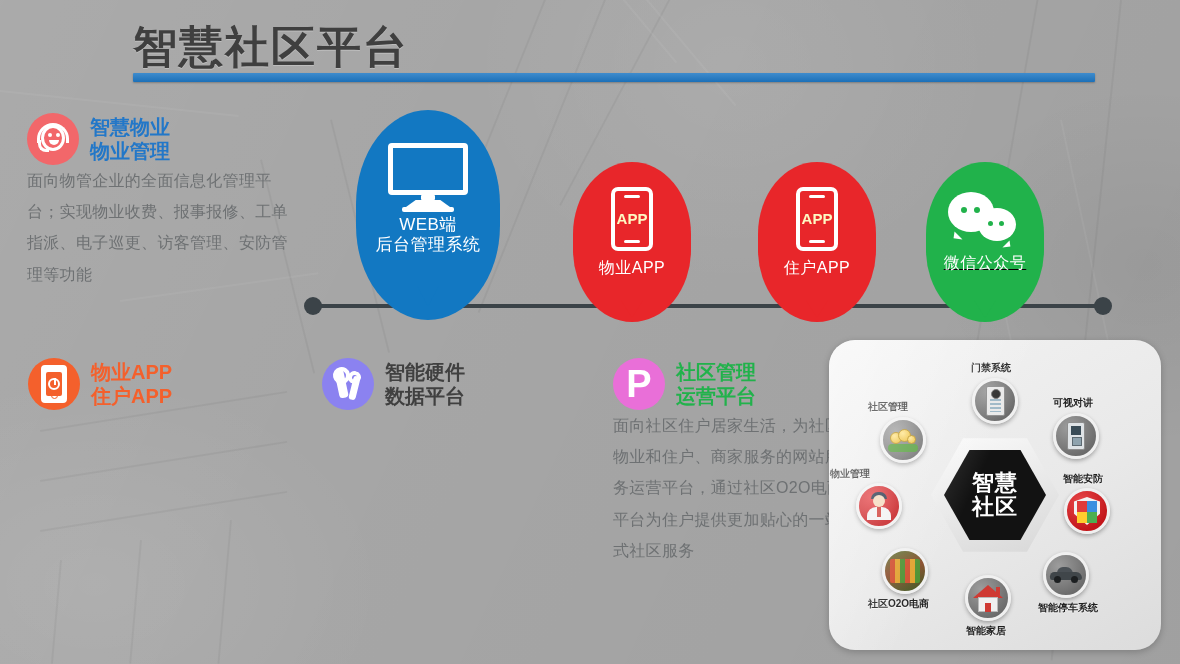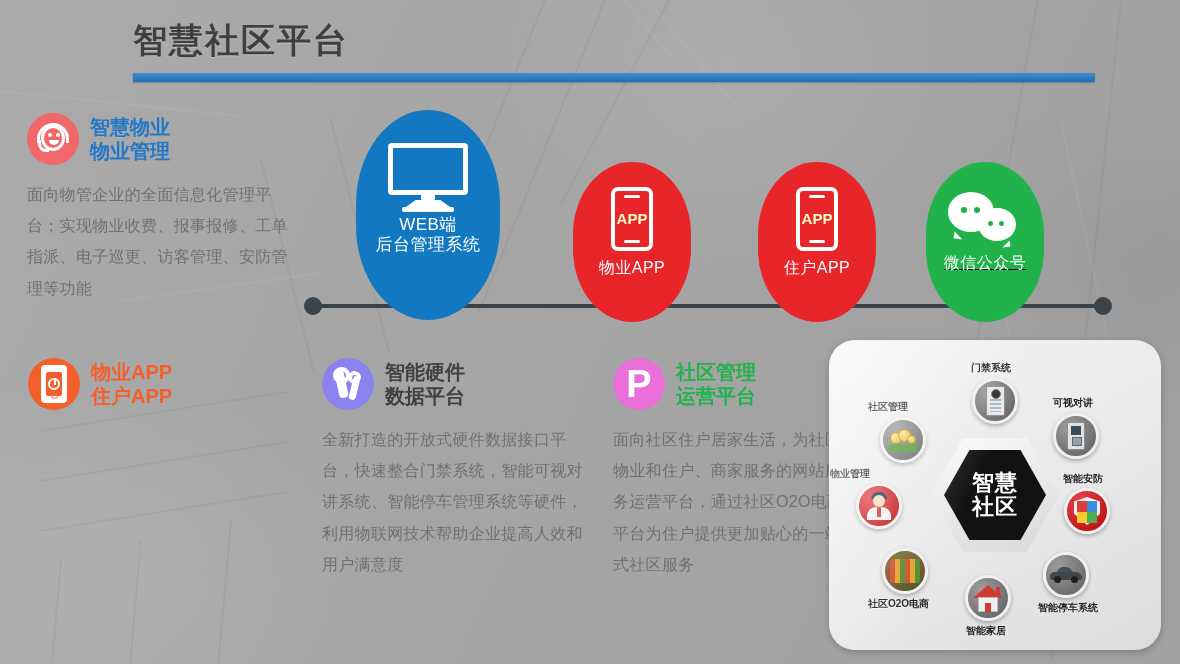--- a/index.html
+++ b/index.html
@@ -24,21 +24,21 @@
     background:
       radial-gradient(ellipse 420px 300px at 8% 88%, rgba(255,255,255,.09), rgba(255,255,255,0) 70%),
       radial-gradient(ellipse 380px 320px at 62% 10%, rgba(255,255,255,.07), rgba(255,255,255,0) 70%),
       radial-gradient(ellipse 300px 260px at 97% 40%, rgba(0,0,0,.05), rgba(0,0,0,0) 70%),
       linear-gradient(115deg, rgba(255,255,255,.05) 0%, rgba(255,255,255,0) 35%, rgba(0,0,0,.035) 100%);
   }
 
   
   .page-title{
     position:absolute;left:133px;top:18px;
-    font-size:34px;font-weight:bold;color:#3f3f3f;letter-spacing:2px;
+    font-size:44px;font-weight:bold;color:#3f3f3f;letter-spacing:2px;
     text-shadow:0 1px 0 rgba(255,255,255,.25);
   }
   .title-rule{
     position:absolute;left:133px;top:73px;width:962px;height:9px;
     background:linear-gradient(#3f8ccd,#1c70b8);
     border-radius:1px;
     box-shadow:0 1px 2px rgba(0,0,0,.25);
   }
 
   
@@ -96,21 +96,21 @@
 
   
   .feature{position:absolute;}
   .f-head{display:flex;align-items:center;gap:11px;}
   .f-badge{
     width:52px;height:52px;border-radius:50%;flex:0 0 52px;
     display:flex;align-items:center;justify-content:center;color:#fff;
   }
   .f-title{font-size:20px;font-weight:bold;line-height:1.2;}
   .f-body{
-    margin-top:14px;font-size:16px;line-height:1.95;color:#6e7173;
+    font-size:16px;line-height:1.95;color:#6e7173;
     letter-spacing:.3px;
   }
 
   
   .ico-headset{width:34px;height:34px;position:relative;}
   .ico-headset .face{position:absolute;left:5px;top:3px;width:24px;height:26px;border:3.5px solid #fff;border-radius:50%;box-sizing:border-box;}
   .ico-headset .e1,.ico-headset .e2{position:absolute;width:4px;height:4px;background:#fff;border-radius:50%;top:11px;}
   .ico-headset .e1{left:12px;} .ico-headset .e2{left:20px;}
   .ico-headset .mouth{position:absolute;left:13px;top:18px;width:10px;height:5px;background:#fff;border-radius:0 0 6px 6px;}
   .ico-headset .band{position:absolute;left:1px;top:1px;width:32px;height:20px;border:3.5px solid #fff;border-bottom:none;border-radius:16px 16px 0 0;box-sizing:border-box;}
@@ -350,21 +350,20 @@
             <span class="w1h"></span>
           <span class="w2"></span>
             <span class="w2h"></span>
         </span>
       </span>
       <span class="f-title" style="color:#404040">
         <span>智能硬件</span><br>
         <span>数据平台</span>
       </span>
     </div>
-    <div class="f-body">全新打造的开放式硬件数据接口平台，快速整合门禁系统，智能可视对讲系统、智能停车管理系统等硬件，利用物联网技术帮助企业提高人效和用户满意度</div>
   </div>
 
   <div class="feature" style="left:613px;top:358px;width:232px;">
     <div class="f-head">
       <span class="f-badge" style="background:#e96fd8;">
         <span class="ico-p">P</span>
       </span>
       <span class="f-title" style="color:#21b24b">
         <span>社区管理</span><br>
         <span>运营平台</span>

